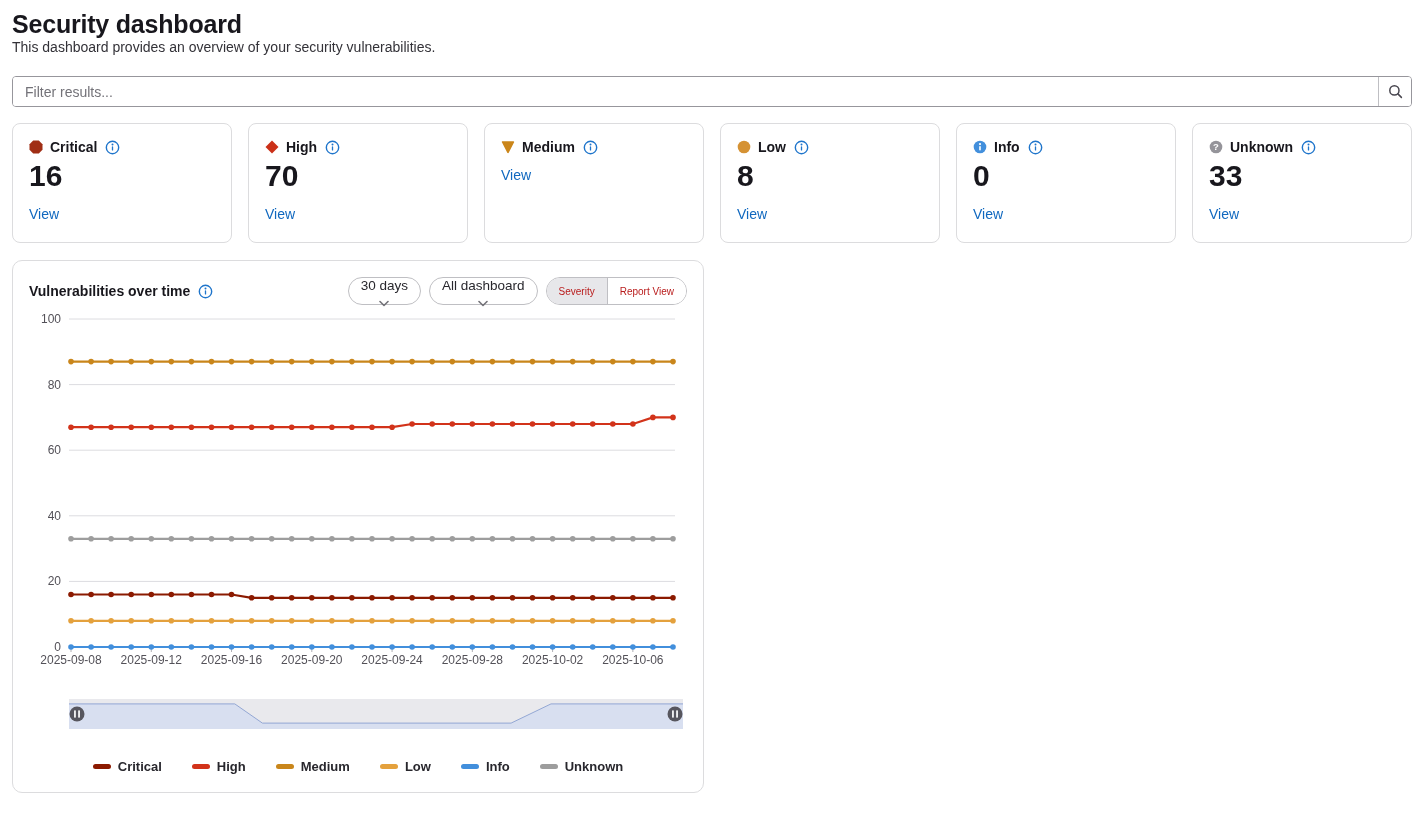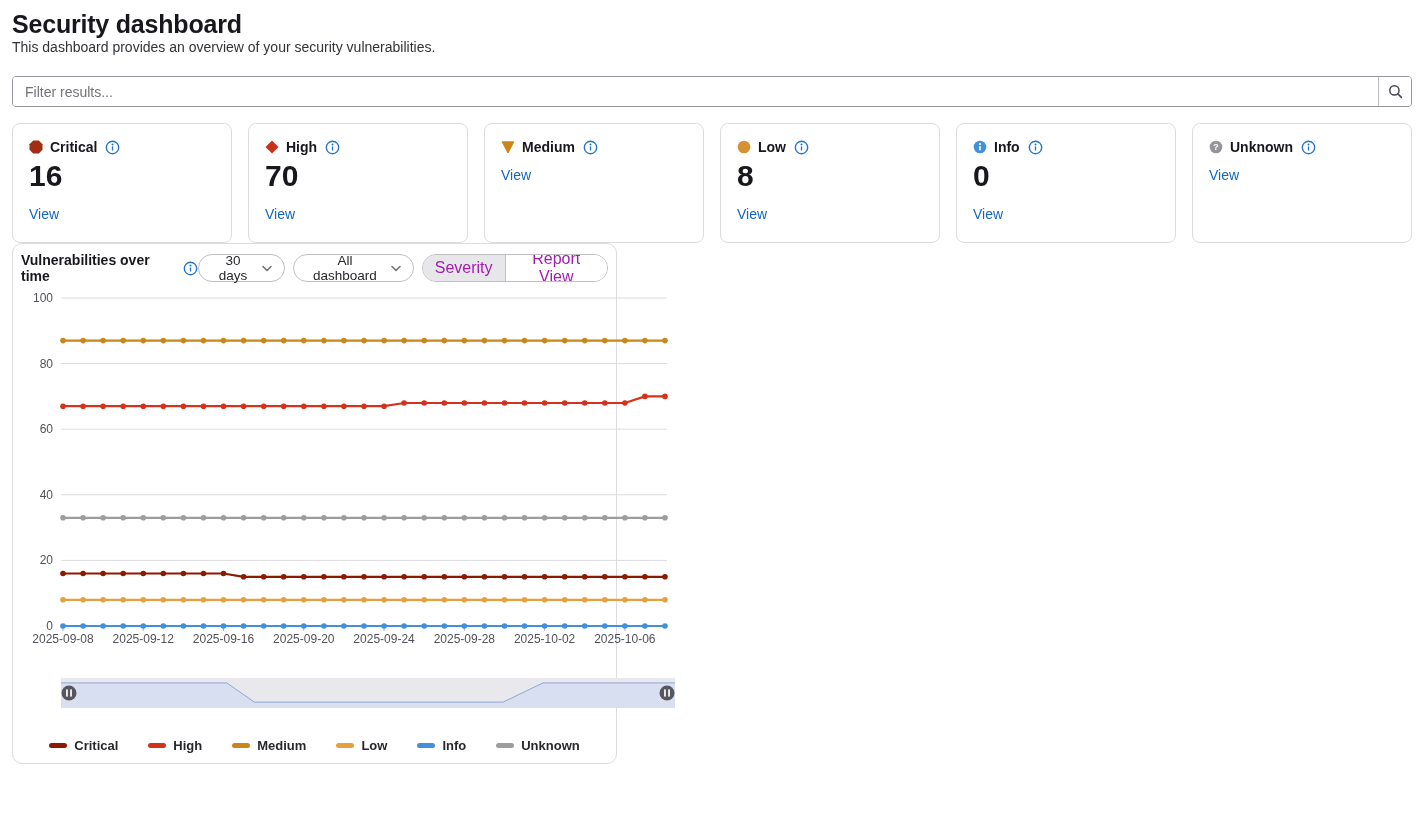--- a/index.html
+++ b/index.html
@@ -17,28 +17,28 @@
 
   .cards { margin-top: 16px; display: grid; grid-template-columns: repeat(6, 1fr); gap: 16px; }
   .card { border: 1px solid #dcdcde; border-radius: 8px; padding: 15px 16px 14px; background: #fff; min-height: 120px; }
   .card-head { display: flex; align-items: center; gap: 7px; }
   .sev-icon { display: inline-flex; width: 14px; height: 14px; }
   .card-label { font-size: 14px; font-weight: 700; color: #18171d; }
   .info-icon { display: inline-flex; width: 15px; height: 15px; color: #1f75cb; cursor: pointer; margin-left: 1px; }
   .card-count { font-size: 30px; font-weight: 700; line-height: 1.15; margin-top: 4px; color:#18171d; }
   .view-link { display: inline-block; margin-top: 12px; font-size: 14px; color: #1068bf; text-decoration: none; cursor: pointer; }
 
-  .panel { width: 605px; border: 1px solid #dcdcde; border-radius: 10px; padding: 8px; background: #fff; }
+  .panel { margin-top: 17px; width: 692px; border: 1px solid #dcdcde; border-radius: 10px; padding: 16px; background: #fff; }
   .panel-head { display: flex; align-items: center; }
   .panel-title-box { display: flex; align-items: center; gap: 7px; }
   .panel-title { font-size: 14px; font-weight: 700; color: #18171d; }
   .panel-controls { margin-left: auto; display: flex; align-items: center; gap: 8px; }
-  .pill-dropdown { display: flex; align-items: center; gap: 7px; height: 28px; padding: 0 12px; border: 1px solid #bfbfc3; border-radius: 14px; background: #fff; font-size: 13.5px; color: #28272d; cursor: pointer; font-family: inherit; }
+  .pill-dropdown { display: flex; align-items: center; gap: 7px; height: 28px; padding: 0 12px; border: 1px solid #bfbfc3; border-radius: 14px; background: #fff; font-size: 13.5px; color: #28272d; cursor: pointer; font-family: inherit; flex-direction: column; }
   .segmented { display: flex; border: 1px solid #bfbfc3; border-radius: 14px; overflow: hidden; height: 28px; background:#fff; }
-  .segment { font-size: 16px; color: #a21caf; padding: 0 12px; display:flex; align-items:center; background: #fff; border: none; cursor: pointer; font-family: inherit; }
+  .segment { font-size: 10px; color: #b91c1c; padding: 0 12px; display:flex; align-items:center; background: #fff; border: none; cursor: pointer; font-family: inherit; }
   .segment.active { background: #e7e7ea; border-right: 1px solid #bfbfc3; }
 
   .chart-area { margin-top: 8px; }
   .axis-label { font-size: 12px; fill: #535158; font-family: "Liberation Sans", sans-serif; }
   .slider-wrap { margin: 26px 0 0 40px; }
   .legend { margin: 26px 0 2px; display: flex; justify-content: center; gap: 30px; }
   .legend-item { display: flex; align-items: center; gap: 7px; cursor: pointer; }
   .legend-swatch { width: 18px; height: 5px; border-radius: 2.5px; display:inline-block; }
   .legend-label { font-size: 13px; font-weight: 700; color: #28272d; }
 </style>
@@ -175,20 +175,21 @@
         </span>
         <span class="card-label">Unknown</span>
         <span class="info-icon">
           <svg width="15" height="15" viewBox="0 0 16 16">
               <circle cx="8" cy="8" r="6.6" fill="none" stroke="currentColor" stroke-width="1.5"></circle>
               <circle cx="8" cy="4.9" r="1.05" fill="currentColor"></circle>
               <rect x="7.3" y="6.7" width="1.4" height="4.6" rx="0.7" fill="currentColor"></rect>
             </svg>
         </span>
       </div>
+      <div class="card-count">33</div>
       <a class="view-link">View</a>
     </div>
 
   </div>
 
   <div class="panel">
     <div class="panel-head">
       <div class="panel-title-box">
         <span class="panel-title">Vulnerabilities over time</span>
         <span class="info-icon">

